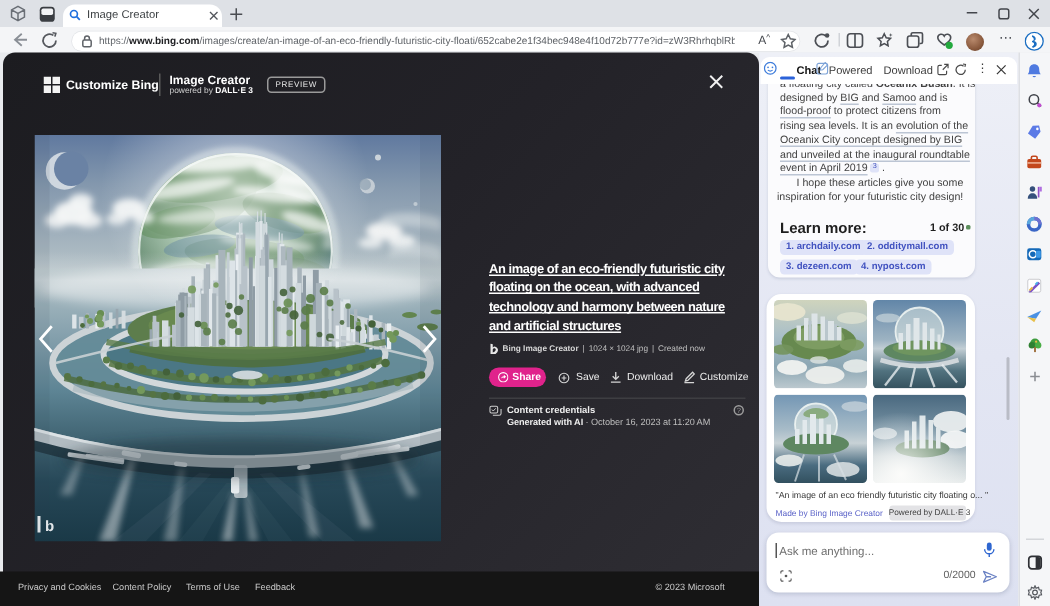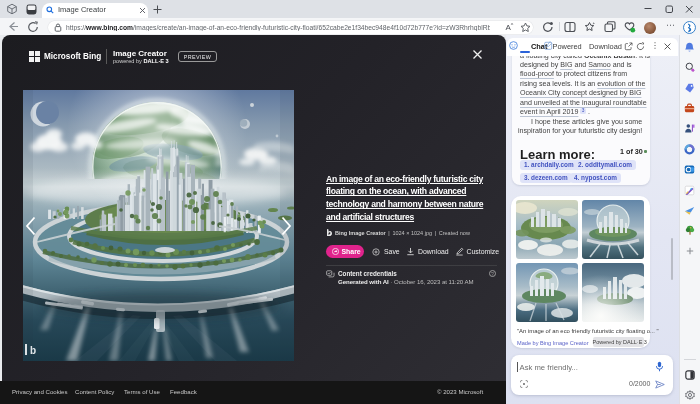--- a/index.html
+++ b/index.html
@@ -113,21 +113,21 @@
   </svg>
   <div class="abs" id="urltext" style="width:424px;overflow:hidden;">https://<b>www.bing.com</b>/images/create/an-image-of-an-eco-friendly-futuristic-city-floati/652cabe2e1f34bec948e4f10d72b777e?id=zW3RhrhqblRbUK%2bl...</div>
   <div class="abs" id="page"></div>
 
   <svg class="abs" style="left:29px;top:51px" width="11" height="11" viewBox="0 0 11 11">
     <rect x="0" y="0" width="5" height="5" fill="#f3f3f3"></rect>
     <rect x="6" y="0" width="5" height="5" fill="#f3f3f3"></rect>
     <rect x="0" y="6" width="5" height="5" fill="#f3f3f3"></rect>
     <rect x="6" y="6" width="5" height="5" fill="#f3f3f3"></rect>
   </svg>
-  <div class="abs" style="left:44px;top:52px;font-size:8.2px;font-weight:600;color:#ffffff;">Microsoft Bing</div>
+  <div class="abs" style="left:44px;top:52px;font-size:8.2px;font-weight:600;color:#ffffff;">Customize Bing</div>
   <div class="abs" style="left:106px;top:49px;width:1px;height:15px;background:#5a5a5a;"></div>
   <div class="abs" style="left:113px;top:48.5px;font-size:8px;font-weight:700;color:#ffffff;">Image Creator</div>
   <div class="abs" style="left:113px;top:58px;font-size:5.6px;color:#cfcfcf;">powered by <b style="color:#fff">DALL·E 3</b></div>
   <div class="abs" style="left:178px;top:50.5px;width:39px;height:11.5px;border:1px solid #9a9a9a;border-radius:3px;font-size:5.4px;color:#e8e8e8;text-align:center;line-height:10px;letter-spacing:0.4px;">PREVIEW</div>
   <svg class="abs" style="left:472px;top:49px" width="11" height="11" viewBox="0 0 11 11">
     <path d="M1.5 1.5 9.5 9.5 M9.5 1.5 1.5 9.5" stroke="#f0f0f0" stroke-width="1.3"></path>
   </svg>
 
   <div class="abs" id="photo" style="left:23px;top:90px;width:271px;height:271px;">
   <svg width="271" height="271" viewBox="0 0 271 271">
@@ -619,21 +619,21 @@
   <div class="abs flink" style="left:12px;">Privacy and Cookies</div>
   <div class="abs flink" style="left:75px;">Content Policy</div>
   <div class="abs flink" style="left:124px;">Terms of Use</div>
   <div class="abs flink" style="left:170px;">Feedback</div>
   <div class="abs flink" style="left:437px;">© 2023 Microsoft</div>
   <div class="abs" id="sidebar"></div>
   <div class="abs" id="bubble"></div>
 
   <div class="abs" style="left:520px;top:51.5px;white-space:nowrap;font-size:7.1px;line-height:9.45px;color:#424242;z-index:2;">a floating city called <b>Oceanix Busan</b>. It is<br>designed by <u>BIG</u> and <u>Samoo</u> and is<br><u>flood-proof</u> to protect citizens from<br>rising sea levels. It is an <u>evolution of the</u><br><u>Oceanix City concept designed by BIG</u><br><u>and unveiled at the inaugural roundtable</u><br><u>event in April 2019</u> <span style="display:inline-block;background:#dfe3f8;color:#4152c0;font-size:4.8px;line-height:5.5px;border-radius:1.5px;padding:0 1.5px;vertical-align:2px;">3</span> .</div>
   <div class="abs" style="left:518px;top:117.5px;white-space:nowrap;font-size:7.1px;line-height:9.45px;color:#424242;z-index:2;text-align:right;">I hope these articles give you some<br>inspiration for your futuristic city design!</div>
-  <div class="abs" style="left:520px;top:146.5px;font-size:13px;font-weight:700;color:#1f1f1f;z-index:2;">Learn more:</div>
+  <div class="abs" style="left:520px;top:146.5px;font-size:10px;font-weight:700;color:#1f1f1f;z-index:2;">Learn more:</div>
   <div class="abs" style="left:620px;top:146.5px;font-size:7.2px;font-weight:700;color:#1f1f1f;z-index:2;">1 of 30</div>
   <div class="abs" style="left:643.5px;top:149.5px;width:3px;height:3px;background:#5d8f5d;border-radius:1px;z-index:2;"></div>
   <div class="chip" style="left:520px;top:159.5px;">1. archdaily.com</div>
   <div class="chip" style="left:574px;top:159.5px;">2. odditymall.com</div>
   <div class="chip" style="left:520px;top:172.5px;">3. dezeen.com</div>
   <div class="chip" style="left:570px;top:172.5px;">4. nypost.com</div>
   <div class="abs" id="sbheader"></div>
 
   <svg class="abs" style="left:509px;top:41px;z-index:6" width="9" height="9" viewBox="0 0 14 14">
     <circle cx="7" cy="7" r="6" fill="none" stroke="#3f7ddb" stroke-width="1.3"></circle>
@@ -786,21 +786,21 @@
         <rect x="21" y="24" width="3" height="12"></rect>
       </g>
       <rect width="62" height="59" fill="url(#t4g)"></rect>
     </svg></div>
   <div class="abs" style="left:517px;top:327.5px;font-size:5.9px;color:#3a3a3a;white-space:nowrap;">"An image of an eco friendly futuristic city floating o...&nbsp;"</div>
   <div class="abs" style="left:517px;top:339.5px;font-size:5.6px;color:#5b63c8;white-space:nowrap;">Made by Bing Image Creator</div>
   <div class="abs" style="left:592.5px;top:336.5px;width:51px;height:10px;background:#e3e3e6;border-radius:2px;font-size:5.5px;color:#3f3f3f;text-align:center;line-height:10px;white-space:nowrap;">Powered by DALL·E 3</div>
 
   <div class="abs" id="inputbox"></div>
   <div class="abs" style="left:517px;top:361.5px;width:1px;height:10px;background:#555;"></div>
-  <div class="abs" style="left:519.5px;top:362.5px;font-size:7.7px;color:#6f6f6f;">Ask me friendly...</div>
+  <div class="abs" style="left:519.5px;top:362.5px;font-size:7.7px;color:#6f6f6f;">Ask me anything...</div>
   <svg class="abs" style="left:655px;top:361px" width="9" height="11" viewBox="0 0 12 15">
     <rect x="3.8" y="1" width="4.4" height="7.5" rx="2.2" fill="#2e66d0"></rect>
     <path d="M1.8 7 a 4.2 4.2 0 0 0 8.4 0 M6 11.2 6 14" fill="none" stroke="#2e66d0" stroke-width="1.3"></path>
   </svg>
   <svg class="abs" style="left:520px;top:380px" width="8" height="8" viewBox="0 0 14 14">
     <path d="M1 4 V2.5 A1.5 1.5 0 0 1 2.5 1 H4 M10 1 h1.5 A1.5 1.5 0 0 1 13 2.5 V4 M13 10 v1.5 a1.5 1.5 0 0 1 -1.5 1.5 H10 M4 13 H2.5 A1.5 1.5 0 0 1 1 11.5 V10" fill="none" stroke="#5a5a5a" stroke-width="1.3"></path>
     <circle cx="7" cy="7" r="1.6" fill="#5a5a5a"></circle>
   </svg>
   <div class="abs" style="left:629px;top:380px;font-size:7px;color:#5f5f5f;">0/2000</div>
   <svg class="abs" style="left:655px;top:379.5px" width="10" height="9" viewBox="0 0 14 12">

